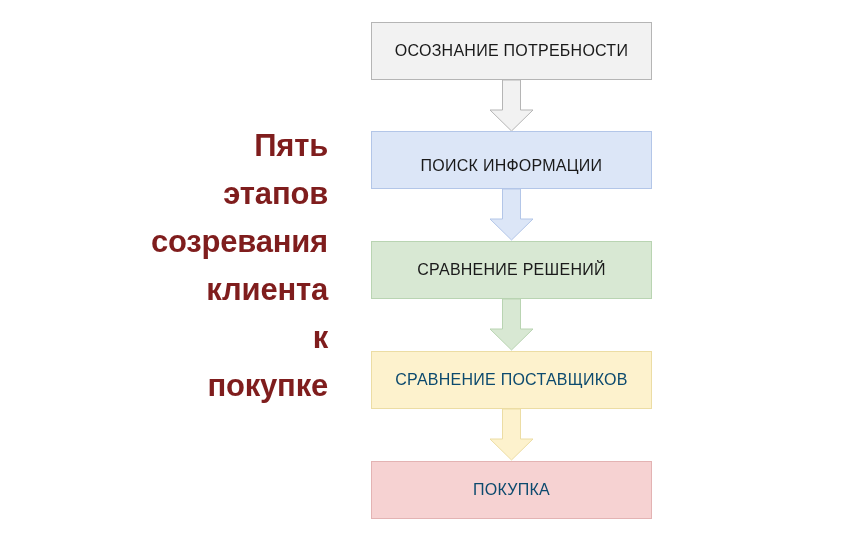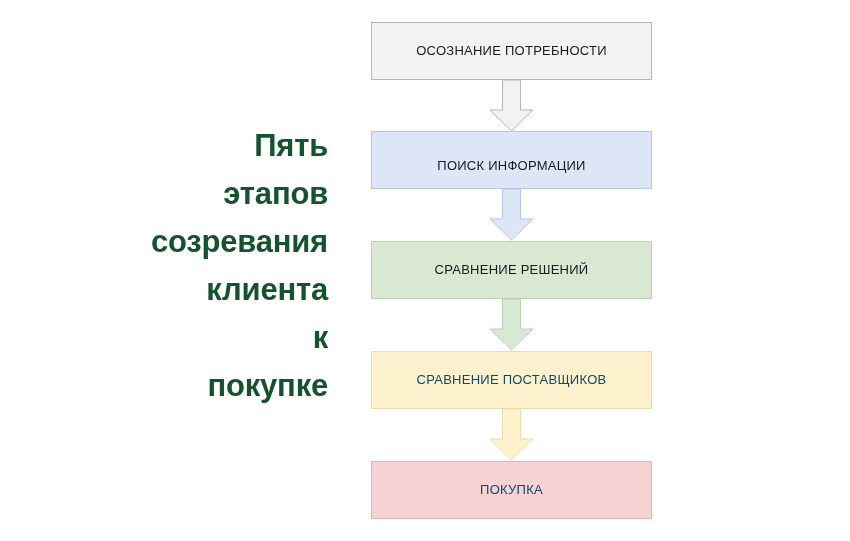--- a/index.html
+++ b/index.html
@@ -56,21 +56,21 @@
     height: 58px;
     box-sizing: border-box;
     border: 1px solid #b8b8b8;
     display: flex;
     align-items: center;
     justify-content: center;
   }
 
   .node-label {
     font-family: "Liberation Sans", sans-serif;
-    font-size: 13px;
+    font-size: 16px;
     line-height: 16px;
     color: #1a1a1a;
     text-align: left;
     letter-spacing: 0.25px;
     white-space: nowrap;
   }
 
   
   .connector {
     position: absolute;
@@ -79,21 +79,21 @@
     height: 52px;
     display: block;
   }
   .connector svg { display: block; width: 45px; height: 52px; }
 </style>
 </head>
 <body style="background: rgb(255, 255, 255);">
 
 <div id="canvas">
 
-  <div class="headline" style="color: #14532d;">Пять
+  <div class="headline" style="color: #7f1d1d;">Пять
 этапов
 созревания
 клиента
 к
 покупке</div>
 
   <div class="flow">
 
     <div class="node" style="top: 0px; background: rgb(242, 242, 242); border-color: rgb(181, 181, 181);">
       <span class="node-label" style="color: rgb(26, 26, 26);">ОСОЗНАНИЕ ПОТРЕБНОСТИ</span>

